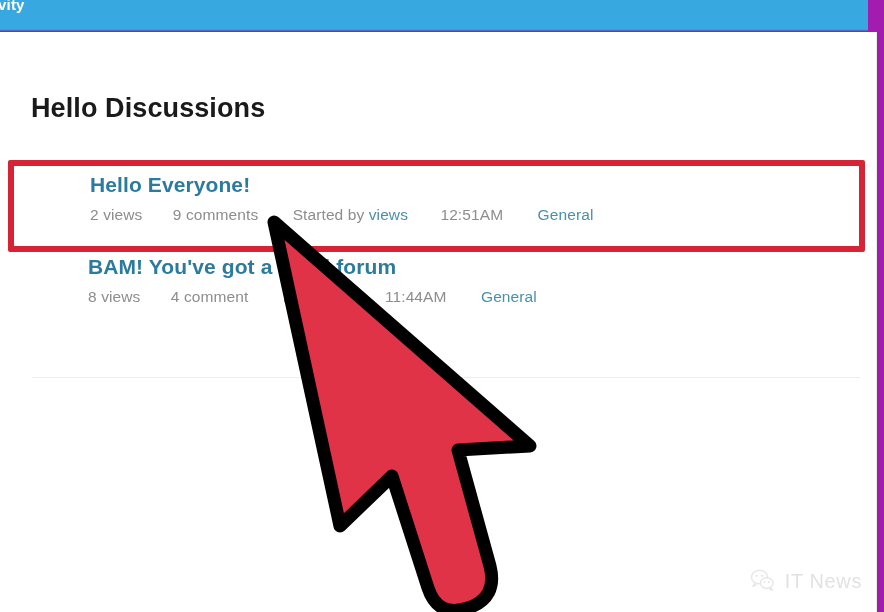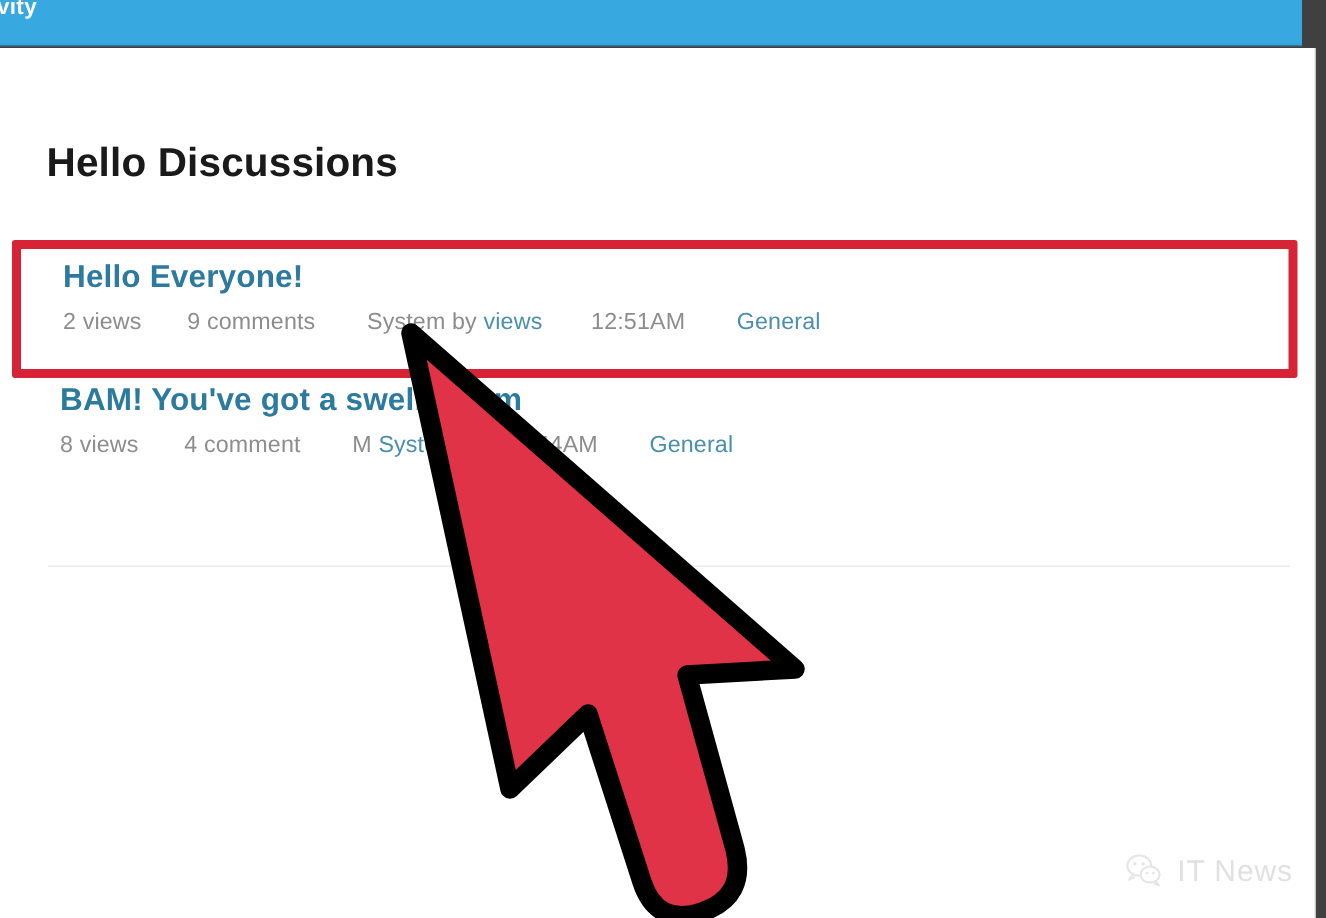--- a/index.html
+++ b/index.html
@@ -12,21 +12,21 @@
     height: 612px;
     overflow: hidden;
     font-family: "Liberation Sans", sans-serif;
     -webkit-font-smoothing: antialiased;
   }
 
   #screen {
     position: relative;
     width: 884px;
     height: 612px;
-    background: #404040;
+    background: #a21caf;
     overflow: hidden;
   }
 
   
   .navbar {
     position: absolute;
     left: 0;
     top: 0;
     width: 868px;
     height: 30px;
@@ -77,20 +77,21 @@
     line-height: 32px;
     white-space: nowrap;
   }
 
   
   .discussion-list {
     position: absolute;
     left: 0;
     top: 128px;
     width: 777px;
+    padding-left: 48px;
   }
 
   .discussion-item {
     position: relative;
     box-sizing: border-box;
     padding: 12px 30px 14px 42px;
     height: 82px;
   }
   .discussion-item.second {
     padding-left: 40px;
@@ -205,21 +206,21 @@
     <h1 class="page-title">Hello Discussions</h1>
 
     <div class="discussion-list">
 
       <div class="discussion-item">
         <a class="discussion-title" href="#">Hello Everyone!</a>
         <div class="discussion-meta">
           <span class="meta-cell m-views">2 views</span>
           <span class="meta-cell m-comm">9 comments</span>
           <span class="meta-cell m-byline">
-            <span>System by</span>
+            <span>Started by</span>
             <a class="meta-link" href="#">views</a>
           </span>
           <span class="meta-cell m-time">12:51AM</span>
           <a class="meta-cell meta-cat" href="#">General</a>
         </div>
       </div>
 
       <div class="discussion-item second">
         <a class="discussion-title" href="#">BAM! You've got a swell forum</a>
         <div class="discussion-meta">

